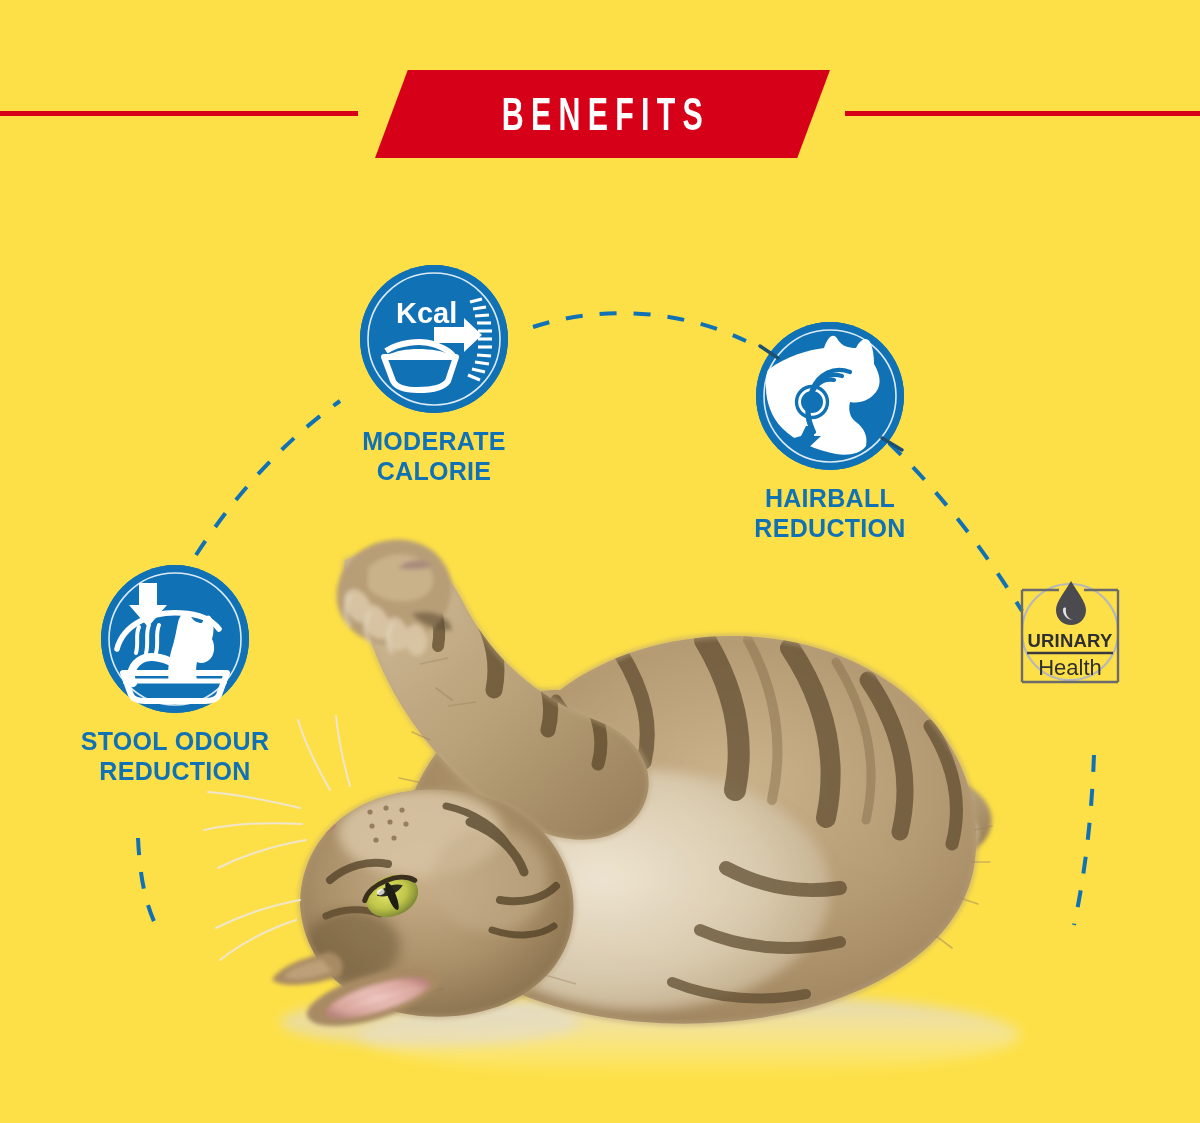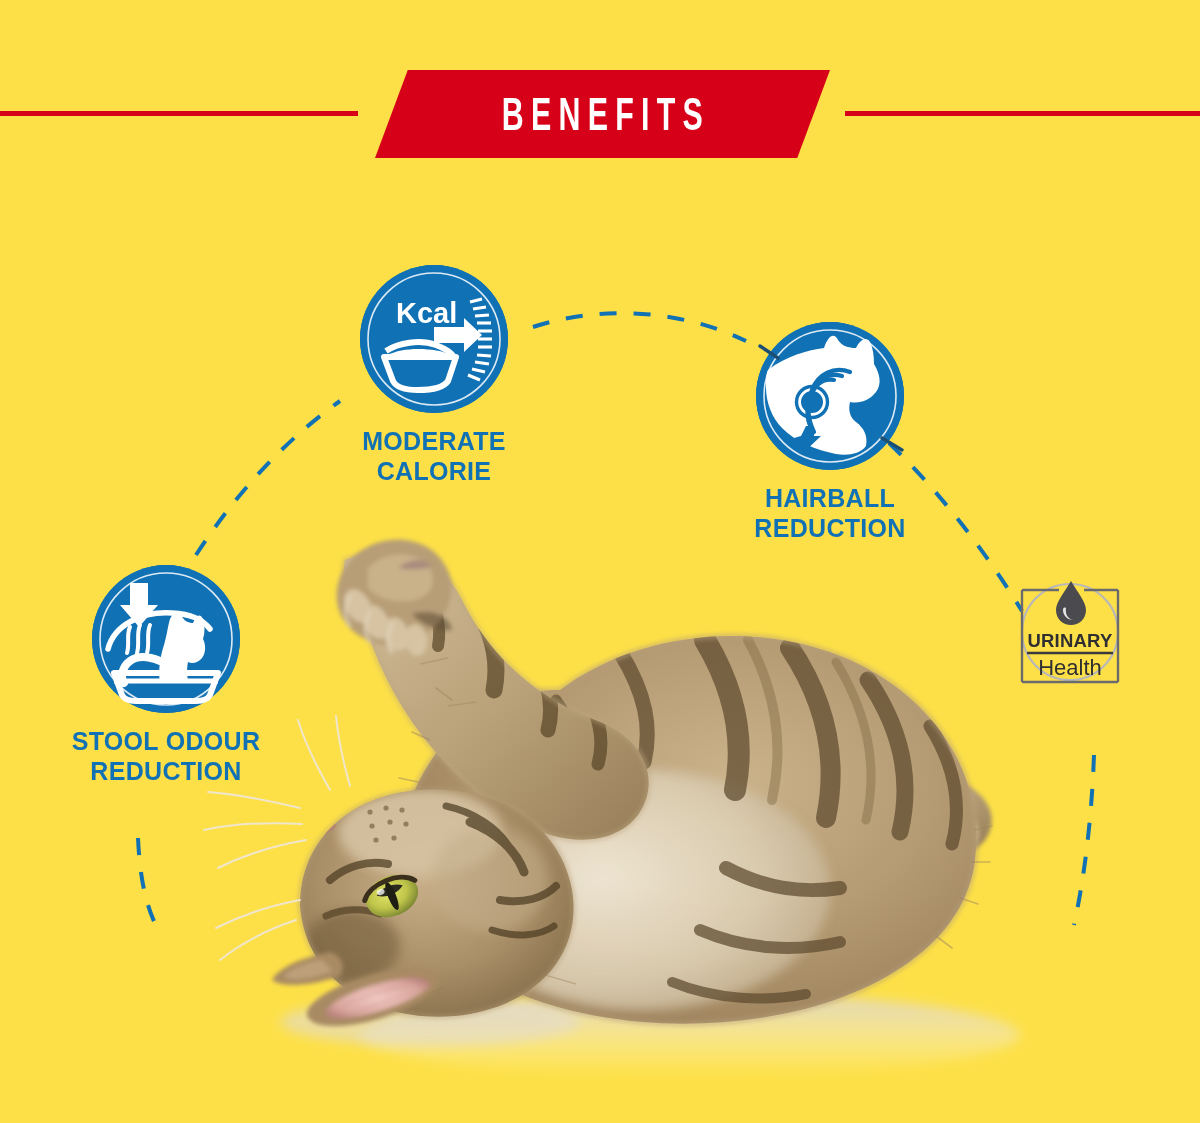--- a/index.html
+++ b/index.html
@@ -107,21 +107,21 @@
     font-family: "Liberation Sans Narrow", "Liberation Sans", sans-serif;
     font-weight: 700;
     font-size: 25px;
     line-height: 1.18;
     letter-spacing: 0.3px;
     white-space: pre-line;
   }
 
   #node-calorie  { left: 286px; top: 265px; width: 296px; }
   #node-hairball { left: 680px; top: 322px; width: 300px; }
-  #node-stool    { left: 8px;  top: 565px; width: 316px; }
+  #node-stool    { left: 17px;  top: 565px; width: 316px; }
 
   
   #node-urinary {
     position: absolute;
     left: 1008px;
     top: 572px;
     width: 124px;
     height: 124px;
   }
 </style>

